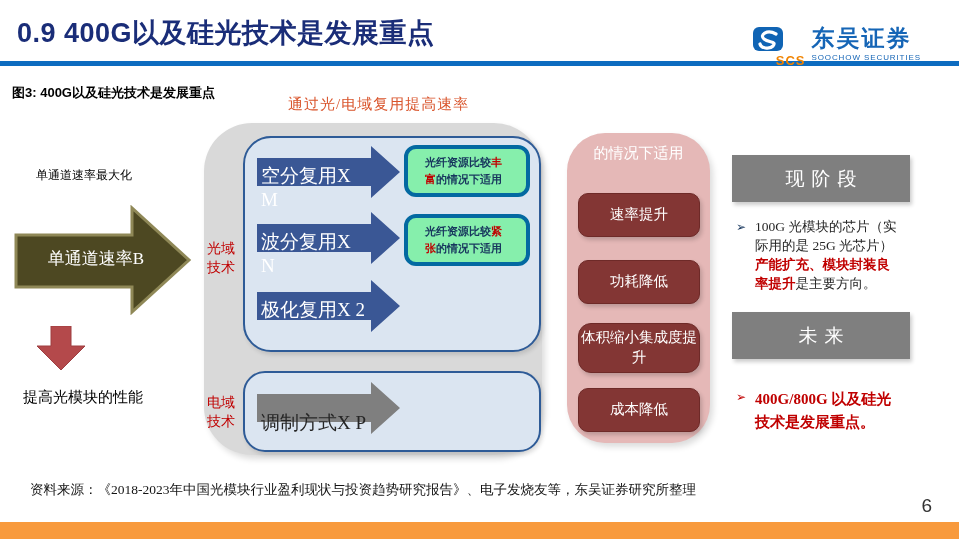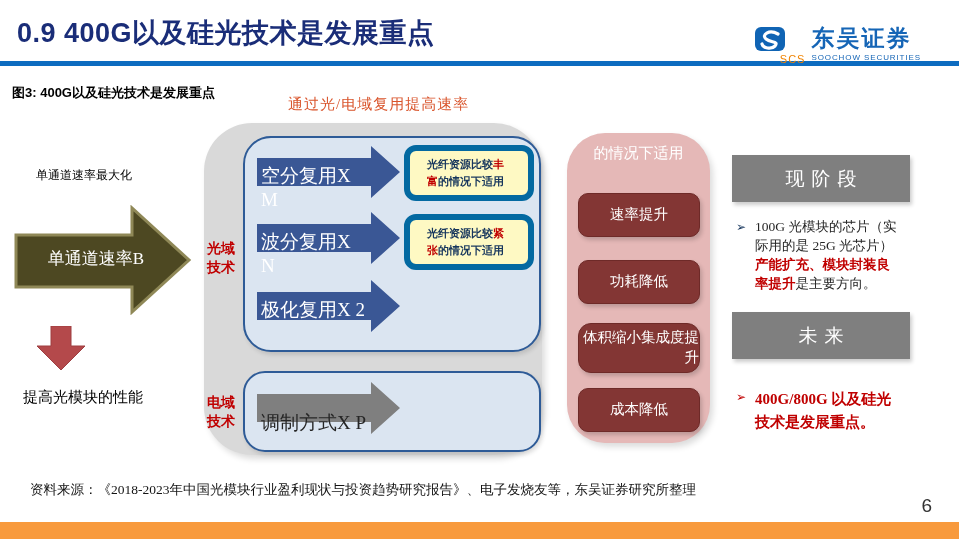--- a/index.html
+++ b/index.html
@@ -5,58 +5,58 @@
   html,body{margin:0;padding:0;background:#fff;}
   #slide{position:relative;width:959px;height:539px;background:#ffffff;overflow:hidden;
          font-family:"Liberation Sans","DejaVu Sans",sans-serif;}
   .abs{position:absolute;}
 
   
   .title{left:17px;top:15px;font-size:27px;font-weight:bold;color:#1a2d78;letter-spacing:0.5px;}
   .divider{left:0;top:61px;width:959px;height:5px;background:#0d6cc0;}
   .logo{right:38px;top:27px;display:flex;align-items:flex-start;gap:6px;}
   .logo-iconwrap{display:flex;flex-direction:column;align-items:center;}
-  .logo-badge{font-size:11px;font-weight:normal;color:#f08300;letter-spacing:1px;line-height:1;margin-top:1px;margin-left:46px;}
+  .logo-badge{font-size:13px;font-weight:bold;color:#f08300;letter-spacing:1px;line-height:1;margin-top:1px;margin-left:46px;}
   .logo-cn{font-size:23px;font-weight:bold;color:#1565b6;letter-spacing:2px;line-height:1;}
   .logo-en{font-size:8px;color:#1565b6;letter-spacing:0.9px;margin-top:3px;}
 
   .fig-caption{left:12px;top:84px;font-size:13px;font-weight:bold;color:#000;}
   .fig-note{left:288px;top:95px;font-size:15px;color:#d9542b;
             font-family:"Liberation Serif","DejaVu Serif",serif;letter-spacing:1px;}
 
   
   .serif{font-family:"Liberation Serif","DejaVu Serif",serif;}
   .lbl-top{left:28px;top:167px;width:112px;text-align:center;font-size:12px;color:#000;line-height:1.45;}
   .lbl-bottom{left:23px;top:387px;width:120px;text-align:center;font-size:15px;color:#000;line-height:1.45;}
   .olive-arrow{left:14px;top:205px;}
   .olive-label{left:36px;top:247px;width:120px;text-align:center;font-size:17px;color:#fff;}
   .down-arrow{left:37px;top:326px;}
 
   
   .mux-panel{left:204px;top:123px;width:338px;height:332px;background:#d9d9d9;border-radius:48px;
              box-shadow:3px 4px 6px rgba(0,0,0,0.14);}
-  .domain-lbl{width:36px;text-align:center;font-size:14px;font-weight:bold;color:#c00000;line-height:1.35;}
+  .domain-lbl{width:36px;text-align:center;font-size:14px;font-weight:normal;color:#c00000;line-height:1.35;}
   .optical-lbl{left:203px;top:240px;}
   .electrical-lbl{left:203px;top:394px;}
   .blue-box{background:#dbe5f1;border:2px solid #2e5b97;box-shadow:2px 3px 4px rgba(0,0,0,0.12);}
   .optical-box{left:243px;top:136px;width:294px;height:212px;border-radius:28px;}
   .electrical-box{left:243px;top:371px;width:294px;height:77px;border-radius:22px;}
   .mux-arrow-label{width:106px;text-align:left;font-size:19px;color:#fff;}
   .elec-arrow-label{color:#262626;}
-  .note-box{width:118px;height:44px;background:#fef9c3;border:6px solid #0369a1;border-radius:12px;
+  .note-box{width:118px;height:44px;background:#86efac;border:4px solid #0369a1;border-radius:12px;
             display:flex;align-items:center;justify-content:center;text-align:left;}
   .note-inner{width:84px;font-size:11px;font-weight:bold;color:#17365d;line-height:1.55;}
   .note-hl{color:#c00000;}
 
   
   .dev-panel{left:567px;top:133px;width:143px;height:310px;background:#e5b8b7;border-radius:38px;
              box-shadow:3px 4px 6px rgba(0,0,0,0.14);}
   .dev-title{left:577px;top:143px;width:123px;text-align:center;font-size:15px;color:#fff;line-height:1.45;}
   .dev-item{left:578px;width:120px;background:#833634;border:1px solid #6e2a28;border-radius:10px;
-            color:#fff;display:flex;align-items:center;justify-content:center;text-align:right;
+            color:#fff;display:flex;align-items:center;justify-content:center;text-align:center;
             font-size:14.5px;line-height:1.35;box-shadow:2px 3px 4px rgba(0,0,0,0.18);}
   .dev-i0{top:193px;height:42px;}
   .dev-i1{top:260px;height:42px;}
   .dev-i2{top:323px;height:48px;border-radius:13px;}
   .dev-i3{top:388px;height:42px;}
 
   
   .stage-box{left:732px;width:178px;height:47px;background:#7f7f7f;border-radius:0;color:#fff;
              display:flex;align-items:center;justify-content:center;font-size:19px;letter-spacing:7px;
              box-shadow:2px 3px 4px rgba(0,0,0,0.2);text-indent:7px;}

